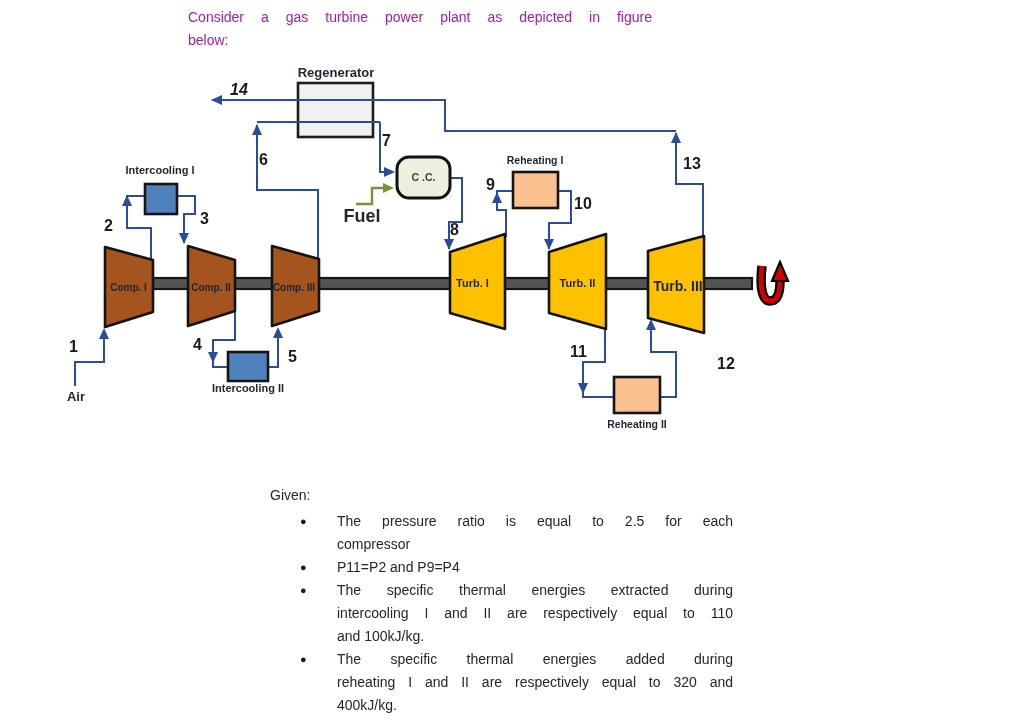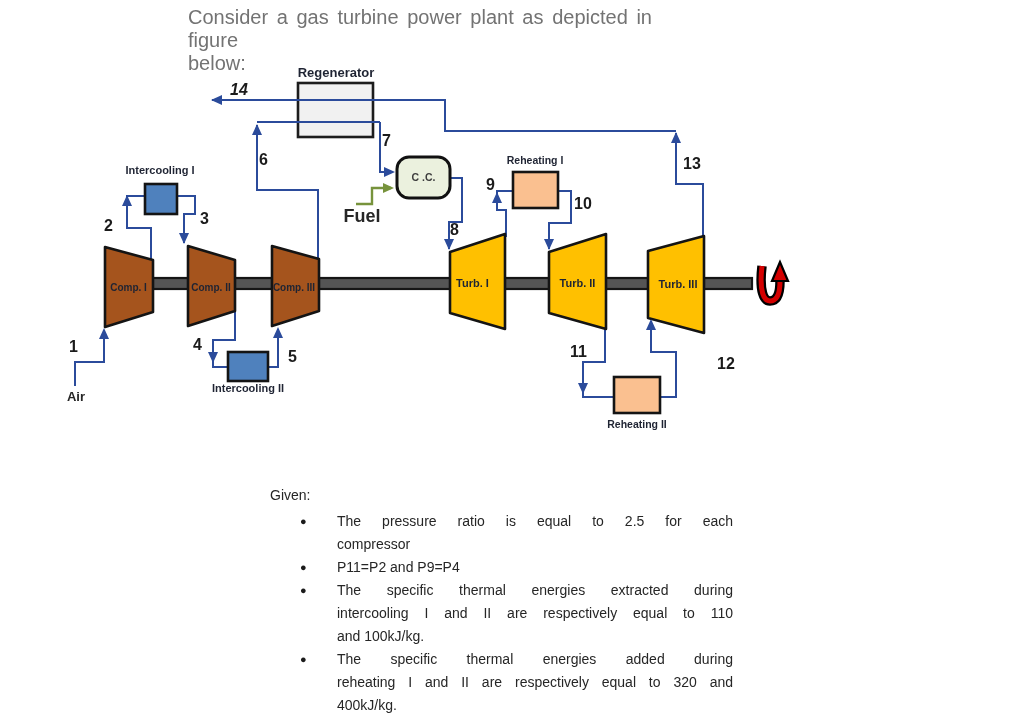--- a/index.html
+++ b/index.html
@@ -1,18 +1,18 @@
 <!DOCTYPE html>
 <html><head>
 <meta charset="utf-8">
 <style>
   html,body{margin:0;padding:0;background:#ffffff;}
   .page{position:relative;width:1024px;height:720px;background:#ffffff;
         font-family:"Liberation Sans",sans-serif;color:#1b1b1b;overflow:hidden;}
-  .intro{position:absolute;left:188px;top:6px;width:464px;font-size:20px;line-height:23px;color:#737373;}
+  .intro{position:absolute;left:188px;top:6px;width:464px;font-size:14px;line-height:23px;color:#a21caf;}
   .jl{text-align:justify;text-align-last:justify;}
   .diagram-svg{position:absolute;left:0;top:0;}
   .lbl{position:absolute;font-weight:bold;color:#1f2433;text-align:center;white-space:nowrap;}
   .num{position:absolute;font-weight:bold;font-size:16px;color:#1b1b1b;white-space:nowrap;}
   .given{position:absolute;left:270px;top:487px;width:470px;font-size:14px;color:#262626;}
   .given-label{margin-bottom:7px;}
   .bullet-row{display:flex;align-items:flex-start;margin-left:30px;}
   .dot{width:37px;flex:0 0 37px;font-size:11px;line-height:23px;color:#1b1b1b;}
   .blines{width:396px;line-height:23px;}
   .bline{width:396px;}
@@ -99,21 +99,21 @@
   <div class="lbl" style="left:485px;top:154px;width:100px;font-size:10.5px;">Reheating I</div>
   <div class="lbl" style="left:587px;top:418px;width:100px;font-size:10.5px;">Reheating II</div>
   <div class="lbl" style="left:397px;top:171px;width:53px;font-size:10.5px;color:#3d3d3d;">C .C.</div>
   <div class="lbl" style="left:338px;top:206px;width:48px;font-size:18px;color:#262626;">Fuel</div>
   <div class="lbl" style="left:56px;top:389px;width:40px;font-size:13px;color:#262626;">Air</div>
   <div class="lbl" style="left:104px;top:282px;width:49px;font-size:10px;">Comp. I</div>
   <div class="lbl" style="left:186px;top:282px;width:50px;font-size:10px;">Comp. II</div>
   <div class="lbl" style="left:268px;top:282px;width:52px;font-size:10px;">Comp. III</div>
   <div class="lbl" style="left:450px;top:277px;width:45px;font-size:11px;">Turb. I</div>
   <div class="lbl" style="left:549px;top:277px;width:57px;font-size:11px;">Turb. II</div>
-  <div class="lbl" style="left:648px;top:278px;width:60px;font-size:11px;">Turb. III</div>
+  <div class="lbl" style="left:648px;top:278px;width:60px;font-size:14px;">Turb. III</div>
 
   <div class="num" style="left:69px;top:338px;">1</div>
   <div class="num" style="left:104px;top:217px;">2</div>
   <div class="num" style="left:200px;top:210px;">3</div>
   <div class="num" style="left:193px;top:336px;">4</div>
   <div class="num" style="left:288px;top:348px;">5</div>
   <div class="num" style="left:259px;top:151px;">6</div>
   <div class="num" style="left:382px;top:132px;">7</div>
   <div class="num" style="left:450px;top:221px;">8</div>
   <div class="num" style="left:486px;top:176px;">9</div>

